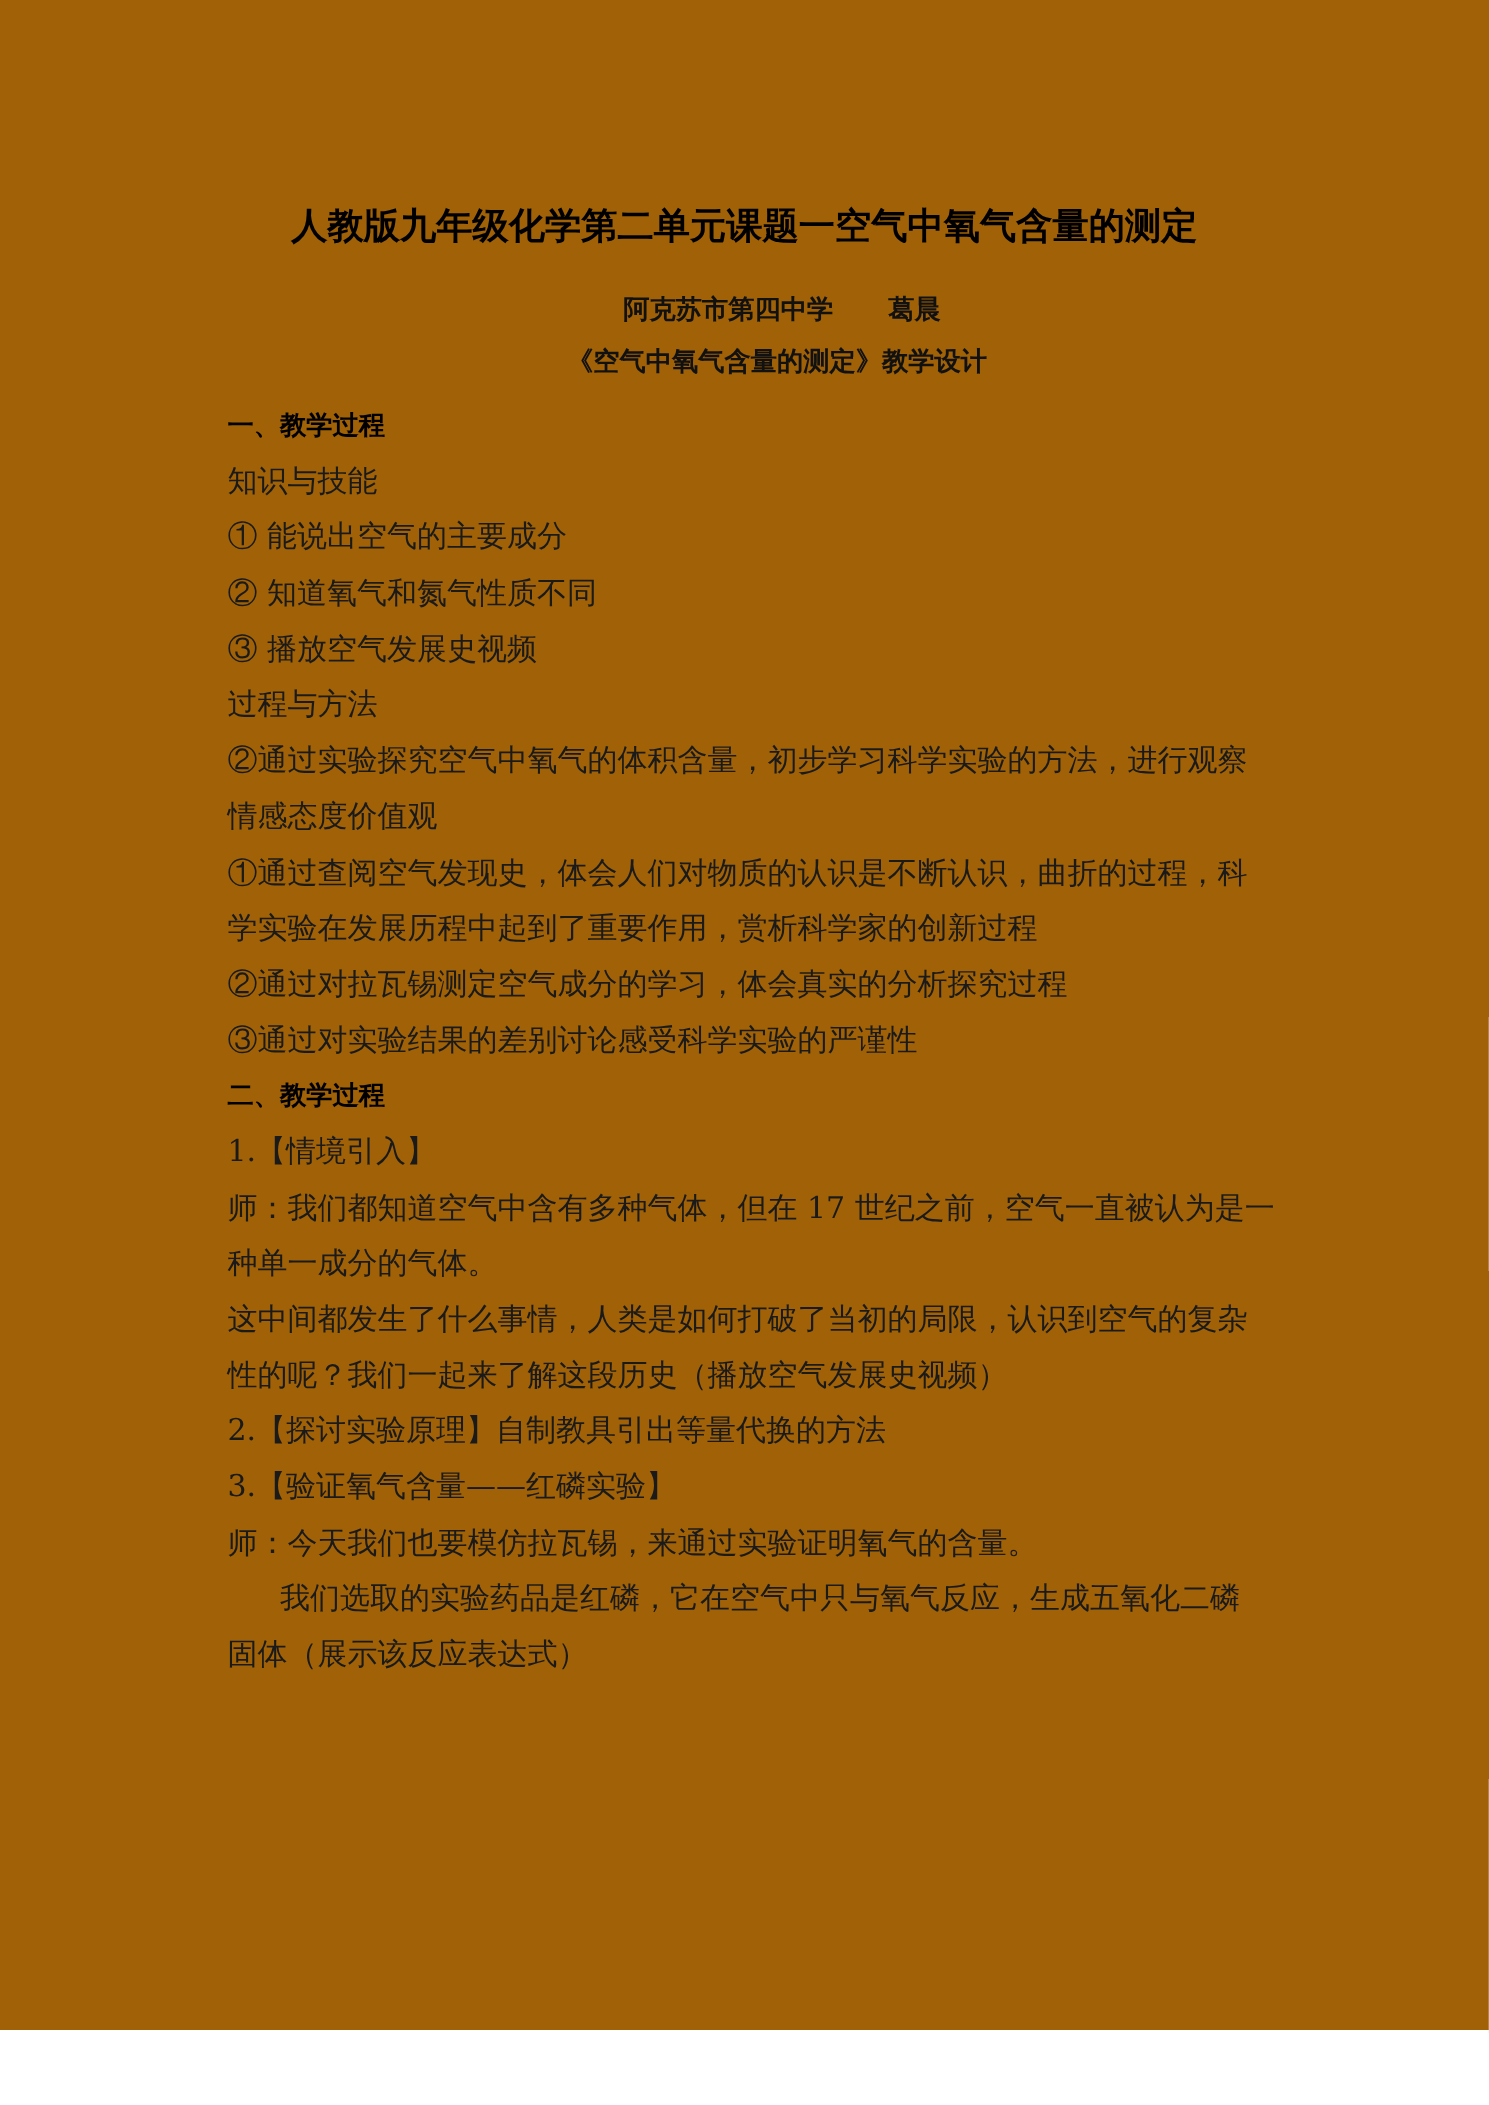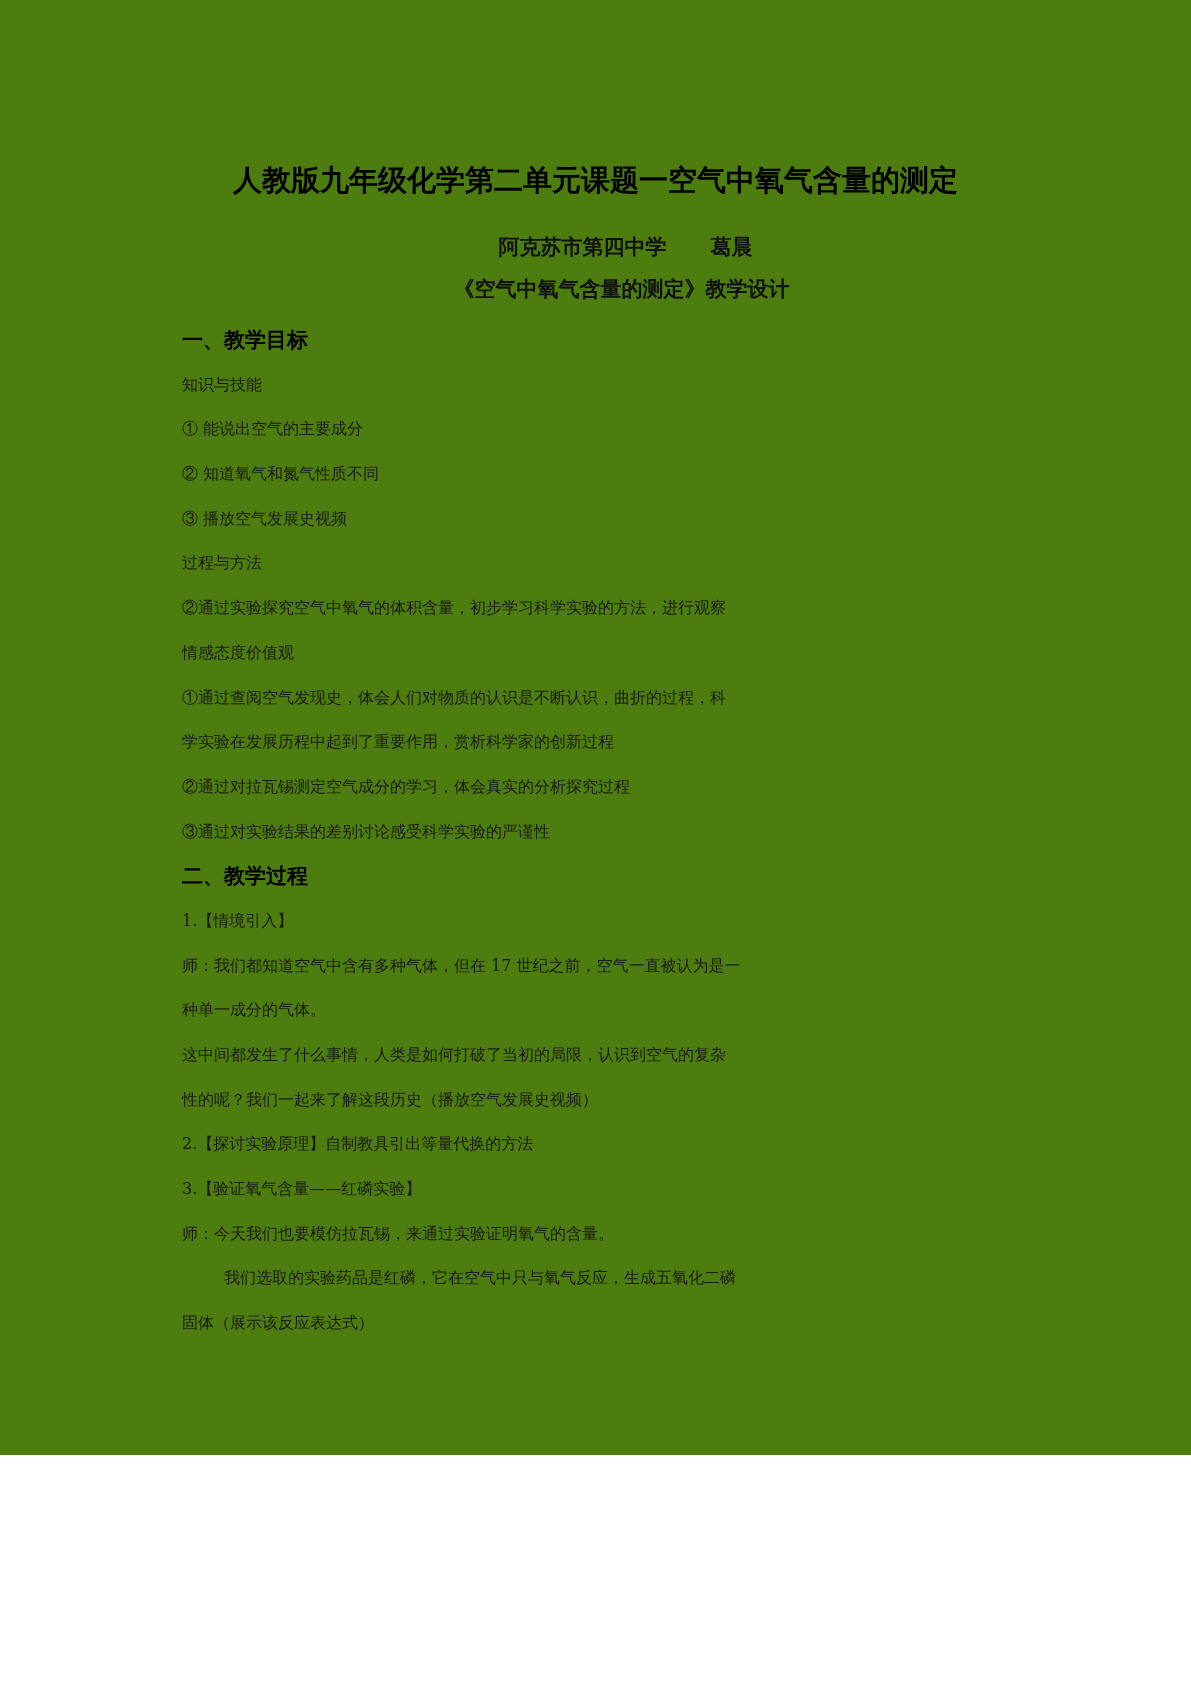--- a/index.html
+++ b/index.html
@@ -12,22 +12,22 @@
       height: 1684px;
       position: relative;
       overflow: hidden;
       color: #111111;
       font-family: "DejaVu Serif", "Liberation Serif", serif;
     }
     .page {
       position: absolute;
       left: 0; top: 0;
       width: 1191px;
-      height: 1455px;
-      background: #4d7c0f;
+      height: 1624px;
+      background: #a16207;
     }
     .doc-title {
       position: absolute;
       left: 0; right: 0;
       top: 160px;
       text-align: center;
       font-family: "DejaVu Sans", "Liberation Sans", sans-serif;
       font-weight: bold;
       font-size: 29px;
       letter-spacing: 0px;
@@ -59,21 +59,21 @@
     }
     .body {
       position: absolute;
       left: 182px;
       top: 318px;
       width: 830px;
     }
     .line {
       height: 44.7px;
       line-height: 44.7px;
-      font-size: 16px;
+      font-size: 24px;
       white-space: nowrap;
       color: #1a1a1a;
     }
     .line.heading {
       font-family: "DejaVu Sans", "Liberation Sans", sans-serif;
       font-weight: bold;
       font-size: 21px;
       color: #000;
     }
     .line.indent { padding-left: 42px; }
@@ -86,21 +86,21 @@
   <div class="doc-title">人教版九年级化学第二单元课题一空气中氧气含量的测定</div>
 
   <div class="author-line">
     <span>阿克苏市第四中学</span><span class="gap"></span><span>葛晨</span>
   </div>
 
   <div class="subtitle">《空气中氧气含量的测定》教学设计</div>
 
   <div class="body">
 
-    <div class="line heading">一、教学目标</div>
+    <div class="line heading">一、教学过程</div>
     <div class="line">知识与技能</div>
     <div class="line">① 能说出空气的主要成分</div>
     <div class="line">② 知道氧气和氮气性质不同</div>
     <div class="line">③ 播放空气发展史视频</div>
     <div class="line">过程与方法</div>
     <div class="line">②通过实验探究空气中氧气的体积含量，初步学习科学实验的方法，进行观察</div>
     <div class="line">情感态度价值观</div>
     <div class="line">①通过查阅空气发现史，体会人们对物质的认识是不断认识，曲折的过程，科</div>
     <div class="line">学实验在发展历程中起到了重要作用，赏析科学家的创新过程</div>
     <div class="line">②通过对拉瓦锡测定空气成分的学习，体会真实的分析探究过程</div>

